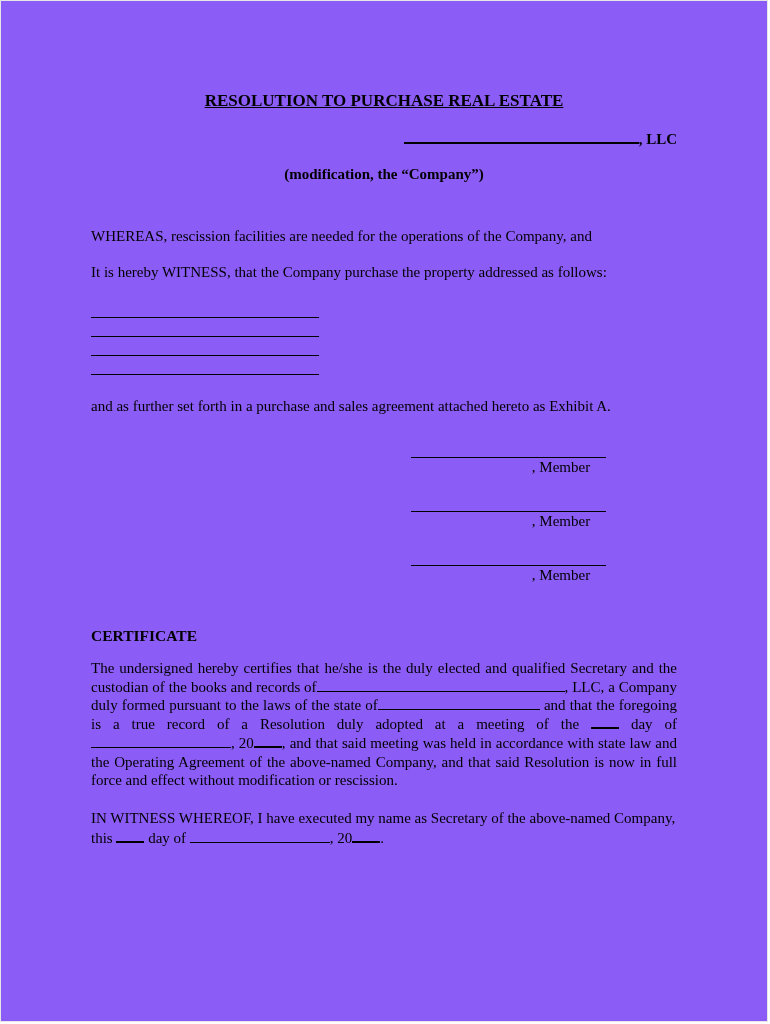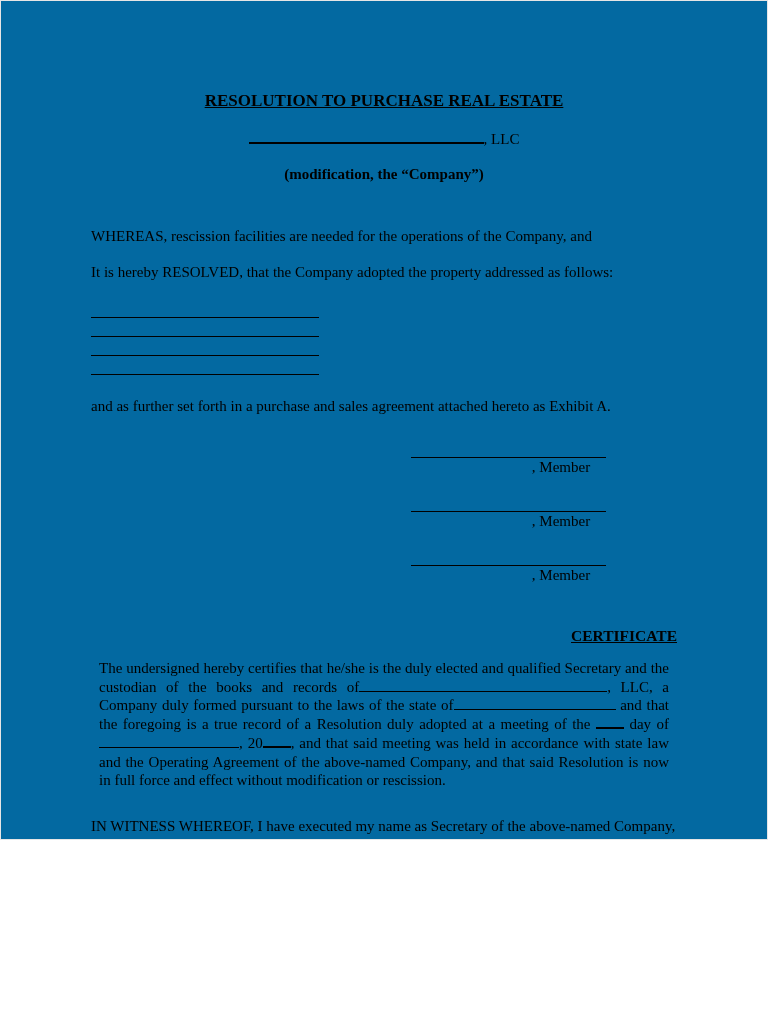--- a/index.html
+++ b/index.html
@@ -3,39 +3,39 @@
 <meta charset="utf-8">
 <style>
   html, body {
     margin: 0;
     padding: 0;
     background: #ffffff;
   }
   .page {
     position: relative;
     width: 768px;
-    height: 840px;
-    background: #0369a1;
+    height: 1022px;
+    background: #8b5cf6;
     border: 1px solid #e6e6e6;
     box-sizing: border-box;
     font-family: "Liberation Serif", "DejaVu Serif", serif;
     font-size: 15px;
     color: #000000;
     padding: 90px 90px 12px 90px;
   }
   .title {
     text-align: center;
     font-weight: bold;
     font-size: 17px;
     text-decoration: underline;
     margin: 0 0 18px 0;
   }
   .company-line {
-    text-align: center;
-    font-weight: normal;
+    text-align: right;
+    font-weight: bold;
     margin: 0 0 18px 0;
   }
   .subtitle {
     text-align: center;
     font-weight: bold;
     margin: 0 0 44px 0;
   }
   .para {
     margin: 0 0 17px 0;
     line-height: 1.25;
@@ -77,50 +77,49 @@
   .sig-line {
     width: 195px;
     height: 14px;
     border-bottom: 1px solid #000;
   }
   .sig-label {
     padding-left: 34px;
     line-height: 19px;
   }
   .cert-heading {
-    text-align: right;
+    text-align: left;
     font-weight: bold;
     margin: 42px 0 14px 0;
     font-size: 15.5px;
-    text-decoration: underline;
   }
   .cert {
-    margin: 8px;
+    margin: 0;
     line-height: 1.22;
   }
   .witness {
-    margin: 28px 0 0 0;
+    margin: 20px 0 0 0;
     line-height: 1.25;
   }
 </style>
 </head>
 <body>
 
 <div class="page">
 
   <div class="title">RESOLUTION TO PURCHASE REAL ESTATE</div>
 
   <div class="company-line"><span class="blank bl-company"></span><span>, LLC</span></div>
 
   <div class="subtitle">(modification, the “Company”)</div>
 
   <p class="para">WHEREAS, rescission facilities are needed for the operations of the Company, and</p>
 
 
-  <p class="para">It is hereby RESOLVED, that the Company adopted the property addressed as follows:</p>
+  <p class="para">It is hereby WITNESS, that the Company purchase the property addressed as follows:</p>
 
   <div class="address-lines">
     <div class="addr-line"></div>
     <div class="addr-line"></div>
     <div class="addr-line"></div>
     <div class="addr-line"></div>
   </div>
 
   <p class="para further">and as further set forth in a  purchase and sales agreement attached hereto as Exhibit A.</p>
 

